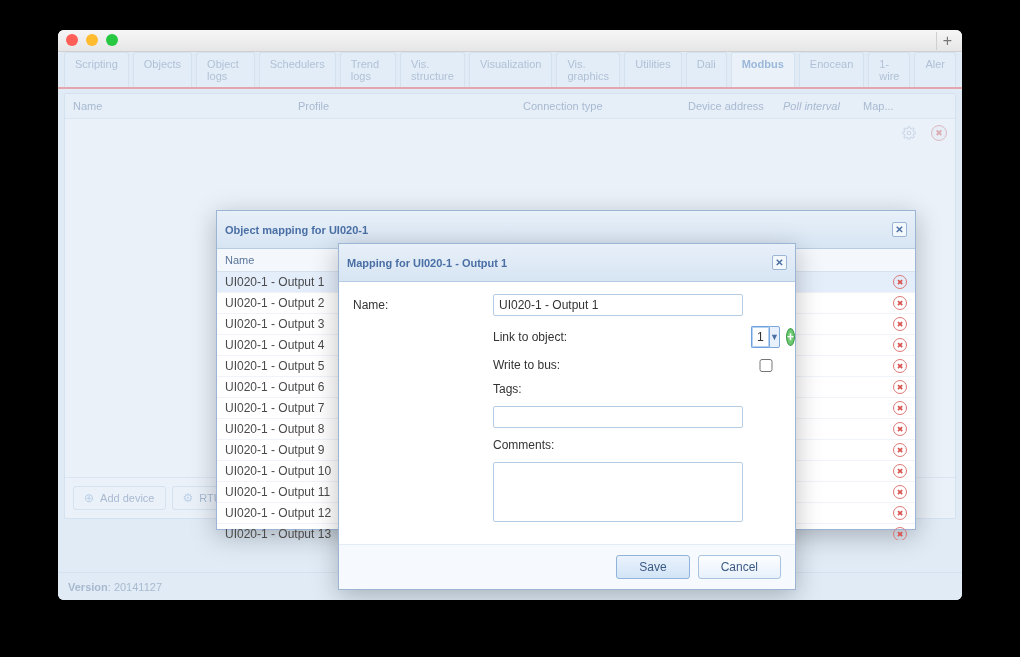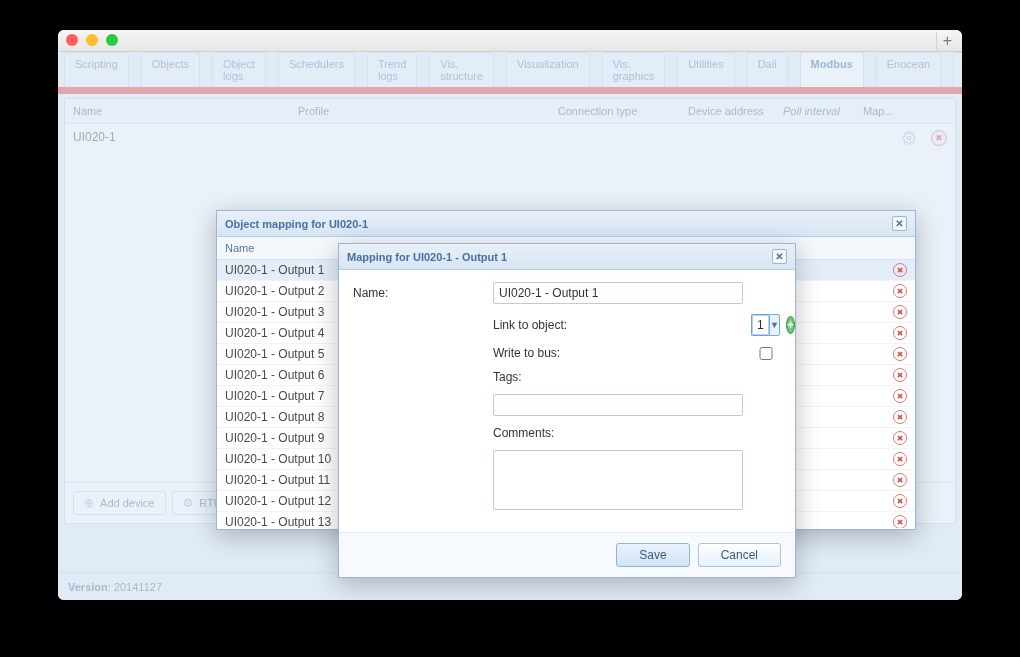--- a/index.html
+++ b/index.html
@@ -42,21 +42,21 @@
     border-left: 1px solid #cfcfcf;
   }
   .bodyarea { position: relative; padding: 0; height: calc(100% - 22px); }
   .headerbar {
     display: flex; justify-content: space-between; align-items: center;
     padding: 10px 12px 8px 10px;
     color: #7a92b2;
     font-size: 14px;
   }
   .headerbar .startlink { color: #5f87b9; text-decoration: underline; font-size: 12px; }
-  .tabs { display: flex; gap: 12px; padding: 0 6px; border-bottom: 7px solid #ef4444; }
+  .tabs { display: flex; gap: 4px; padding: 0 6px; border-bottom: 2px solid #ef4444; }
   .tab {
     padding: 5px 10px;
     font-size: 11px;
     color: #6e86a6;
     background: #eef4fa;
     border: 1px solid #c7d6e6;
     border-bottom: none;
     border-radius: 3px 3px 0 0;
     cursor: pointer;
   }
@@ -64,21 +64,21 @@
   .main {
     margin: 4px 6px 6px 6px;
     background: #fff;
     border: 1px solid #c7d6e6;
     border-radius: 2px;
   }
   .colheads { display: flex; background: #f4f8fc; border-bottom: 1px solid #d7e2ef; font-size: 11px; color: #5a749a; }
   .colheads > div { padding: 6px 8px; }
   .ch-name { width: 225px; }
   .ch-profile { width: 225px; }
-  .ch-conn { width: 165px; text-align: center; }
+  .ch-conn { width: 165px; }
   .ch-addr { width: 95px; }
   .ch-poll { width: 80px; font-style: italic; }
   .ch-map { width: 48px; }
   .row { display: flex; font-size: 12px; color: #4a4a4a; }
   .row > div { padding: 6px 8px; }
   .row-icons { margin-left: auto; display: flex; gap: 14px; padding: 4px 14px; align-items: center; }
   .icon-gear, .icon-del { width: 16px; height: 16px; border-radius: 50%; display: inline-flex; align-items: center; justify-content: center; }
   .icon-gear { color: #b5c2d3; }
   .icon-del { background: radial-gradient(#fff,#eee); border: 1px solid #d77; }
   .icon-del::before { content: "✖"; color: #d9534f; font-size: 9px; }
@@ -106,21 +106,21 @@
 
   
   .dlg1 {
     position: absolute; left: 158px; top: 158px; width: 700px; height: 320px;
     background: #fff; border: 1px solid #9cb5d4;
     box-shadow: 0 6px 24px rgba(0,0,0,.25);
   }
   .dlg-head {
     background: linear-gradient(#e8f0f9,#d7e5f3);
     border-bottom: 1px solid #b7cde5;
-    padding: 5px 8px;
+    padding: 11px 8px;
     display: flex; justify-content: space-between; align-items: center;
     font-size: 11px; font-weight: bold; color: #4a6fa5;
   }
   .dlg-close {
     width: 15px; height: 15px; border: 1px solid #9cb5d4; border-radius: 2px;
     display: inline-flex; align-items: center; justify-content: center;
     color: #4a6fa5; font-size: 10px; cursor: pointer; background: #f3f8fd;
   }
   .dlg1 .listhead { display: flex; background: #f4f8fc; border-bottom: 1px solid #d7e2ef; font-size: 11px; color: #5a749a; }
   .dlg1 .listhead > div { padding: 5px 8px; }
@@ -209,21 +209,20 @@
     <div class="main">
       <div class="colheads">
         <div class="ch-name">Name</div>
         <div class="ch-profile">Profile</div>
         <div class="ch-conn">Connection type</div>
         <div class="ch-addr">Device address</div>
         <div class="ch-poll">Poll interval</div>
         <div class="ch-map">Map...</div>
       </div>
       <div class="row">
-        <div class="ch-name">UI020-1</div>
         <div class="row-icons">
           <span class="icon-gear">
             <svg width="14" height="14" viewBox="0 0 24 24" fill="none" stroke="currentColor" stroke-width="2">
                 <circle cx="12" cy="12" r="3"></circle>
                 <path d="M19.4 15a1.7 1.7 0 0 0 .3 1.8l.1.1a2 2 0 1 1-2.8 2.8l-.1-.1a1.7 1.7 0 0 0-1.8-.3 1.7 1.7 0 0 0-1 1.5V21a2 2 0 1 1-4 0v-.1a1.7 1.7 0 0 0-1-1.5 1.7 1.7 0 0 0-1.8.3l-.1.1a2 2 0 1 1-2.8-2.8l.1-.1a1.7 1.7 0 0 0 .3-1.8 1.7 1.7 0 0 0-1.5-1H3a2 2 0 1 1 0-4h.1a1.7 1.7 0 0 0 1.5-1 1.7 1.7 0 0 0-.3-1.8l-.1-.1a2 2 0 1 1 2.8-2.8l.1.1a1.7 1.7 0 0 0 1.8.3h0a1.7 1.7 0 0 0 1-1.5V3a2 2 0 1 1 4 0v.1a1.7 1.7 0 0 0 1 1.5h0a1.7 1.7 0 0 0 1.8-.3l.1-.1a2 2 0 1 1 2.8 2.8l-.1.1a1.7 1.7 0 0 0-.3 1.8v0a1.7 1.7 0 0 0 1.5 1H21a2 2 0 1 1 0 4h-.1a1.7 1.7 0 0 0-1.5 1z"></path>
               </svg>
           </span>
           <span class="icon-del"></span>
         </div>
       </div>

